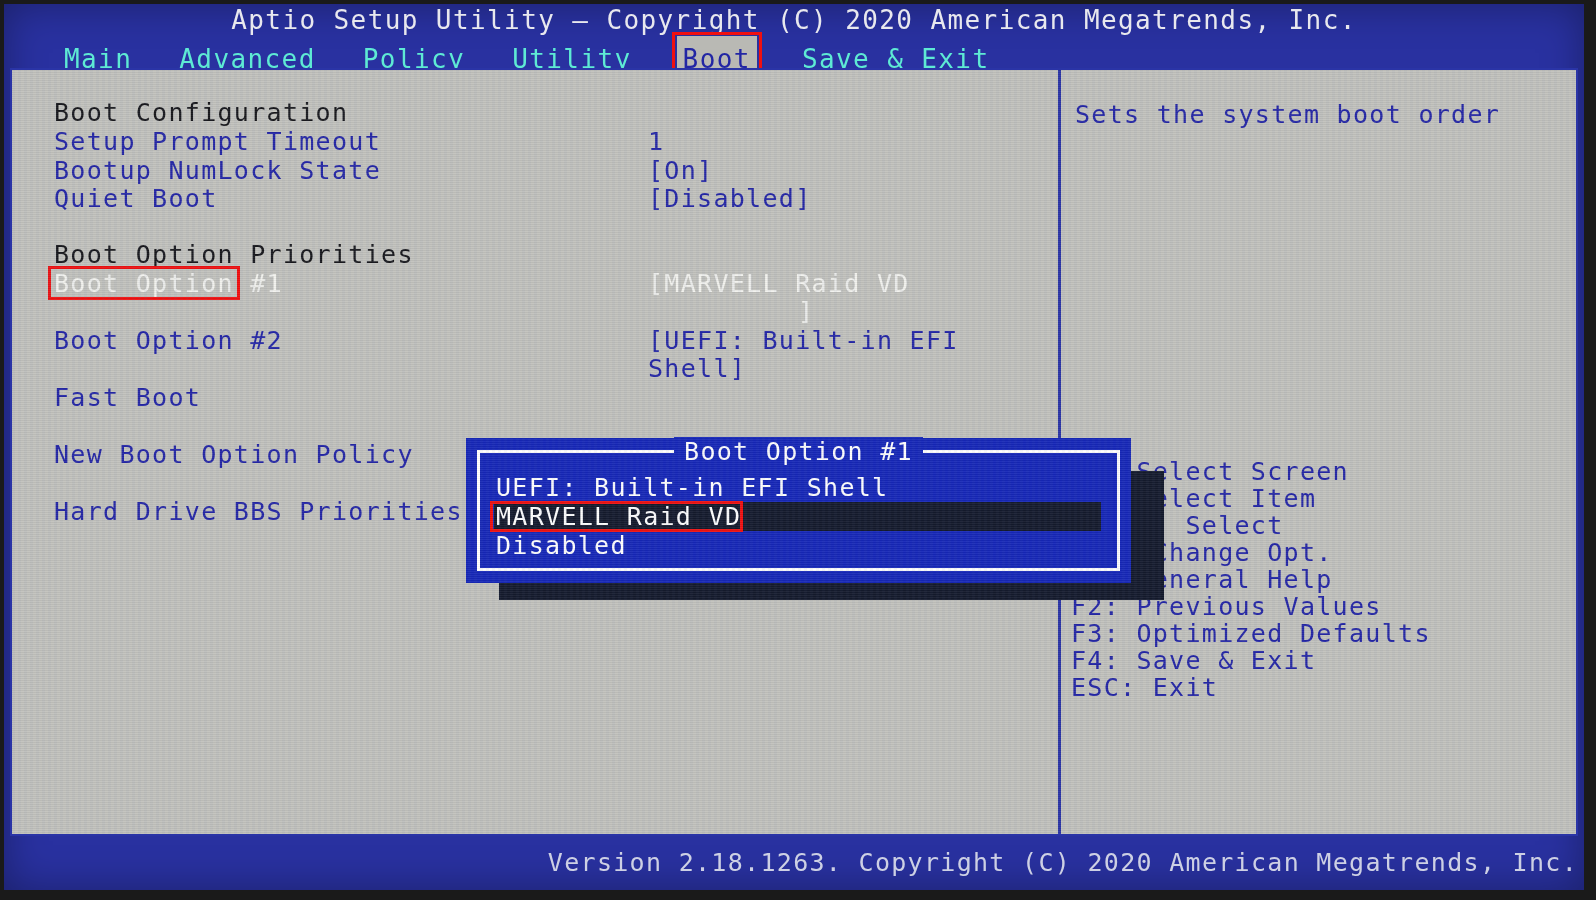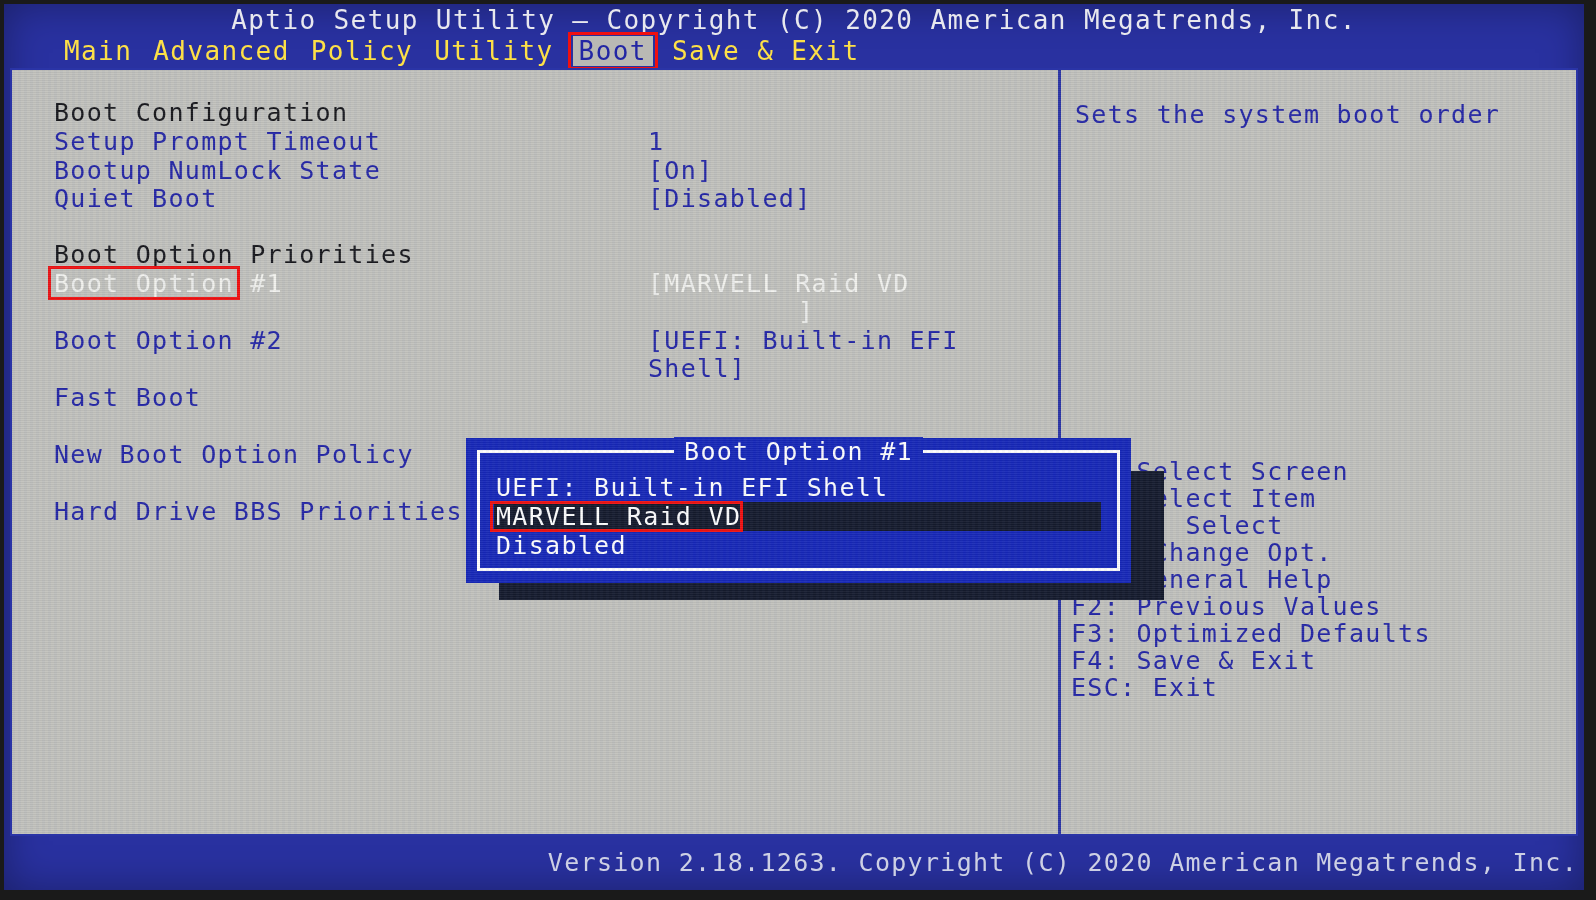--- a/index.html
+++ b/index.html
@@ -49,29 +49,29 @@
     width: 1580px; height: 30px;
     font-size: 26px;
     letter-spacing: 1.4px;
     line-height: 30px;
     white-space: nowrap;
     padding-left: 58px;
     box-sizing: border-box;
   }
   .tab {
     display: inline-block;
-    color: #fde047;
+    color: #5eead4;
     padding: 0 2px;
     position: relative;
   }
-  .tab + .tab { }
+  .tab + .tab { margin-left: 26px; }
   .tab.active {
     background: #b9b9b4;
     color: #2226a4;
-    padding: 0 6px;
+    padding: 8px 6px;
   }
   .redbox {
     position: absolute;
     border: 3px solid #f01010;
     pointer-events: none;
     box-sizing: border-box;
   }
   .tab.active .redbox {
     left: -5px; top: -4px; right: -5px; bottom: -4px;
   }

